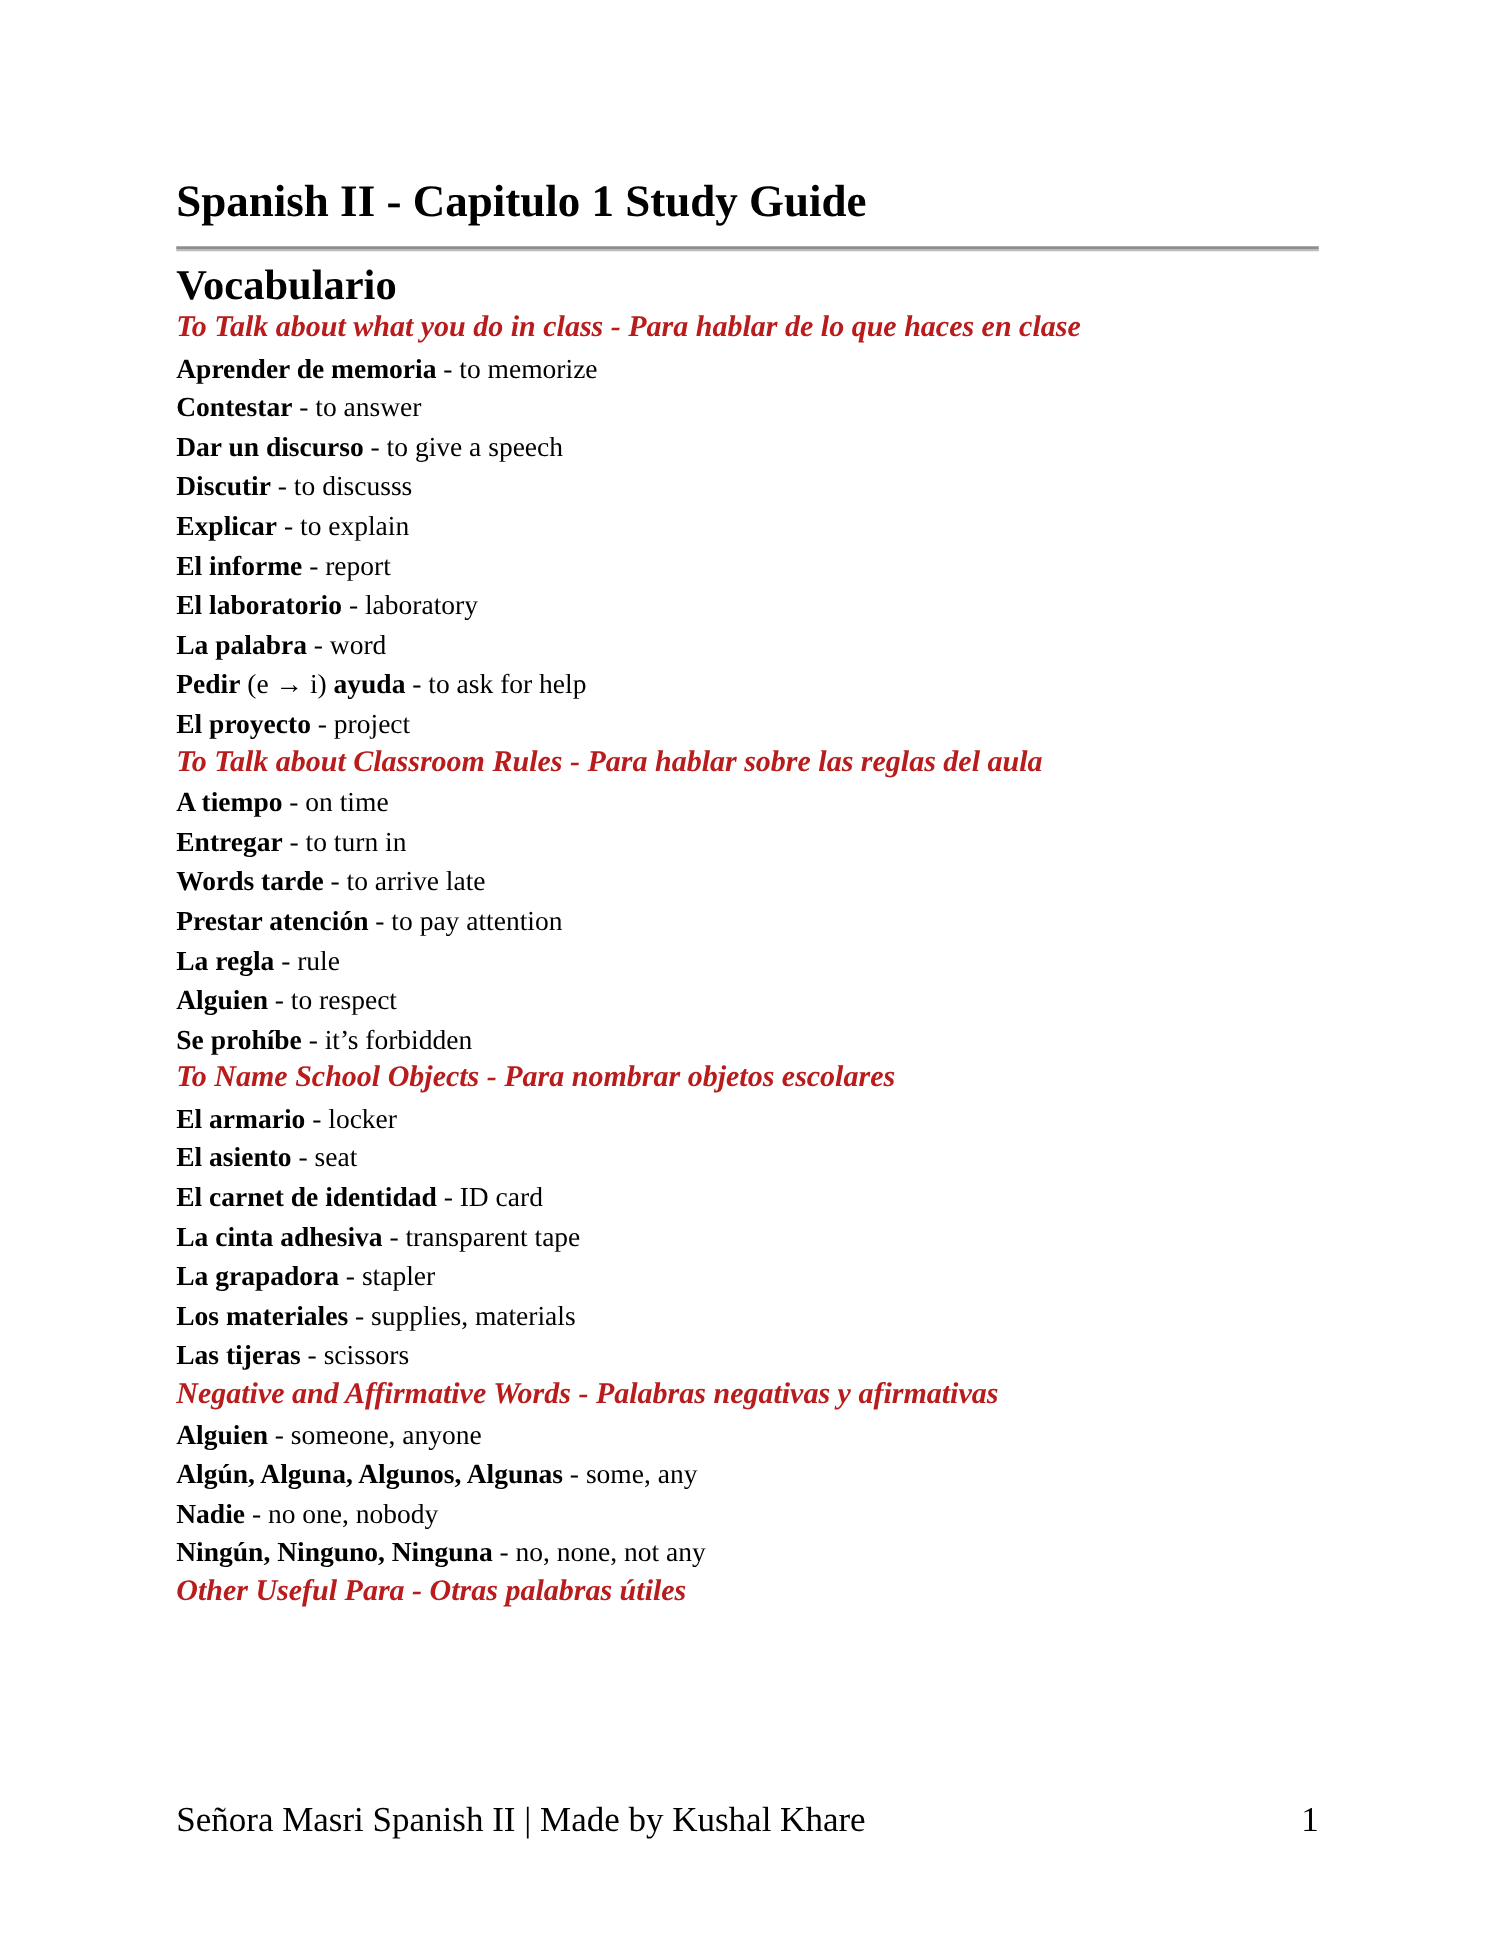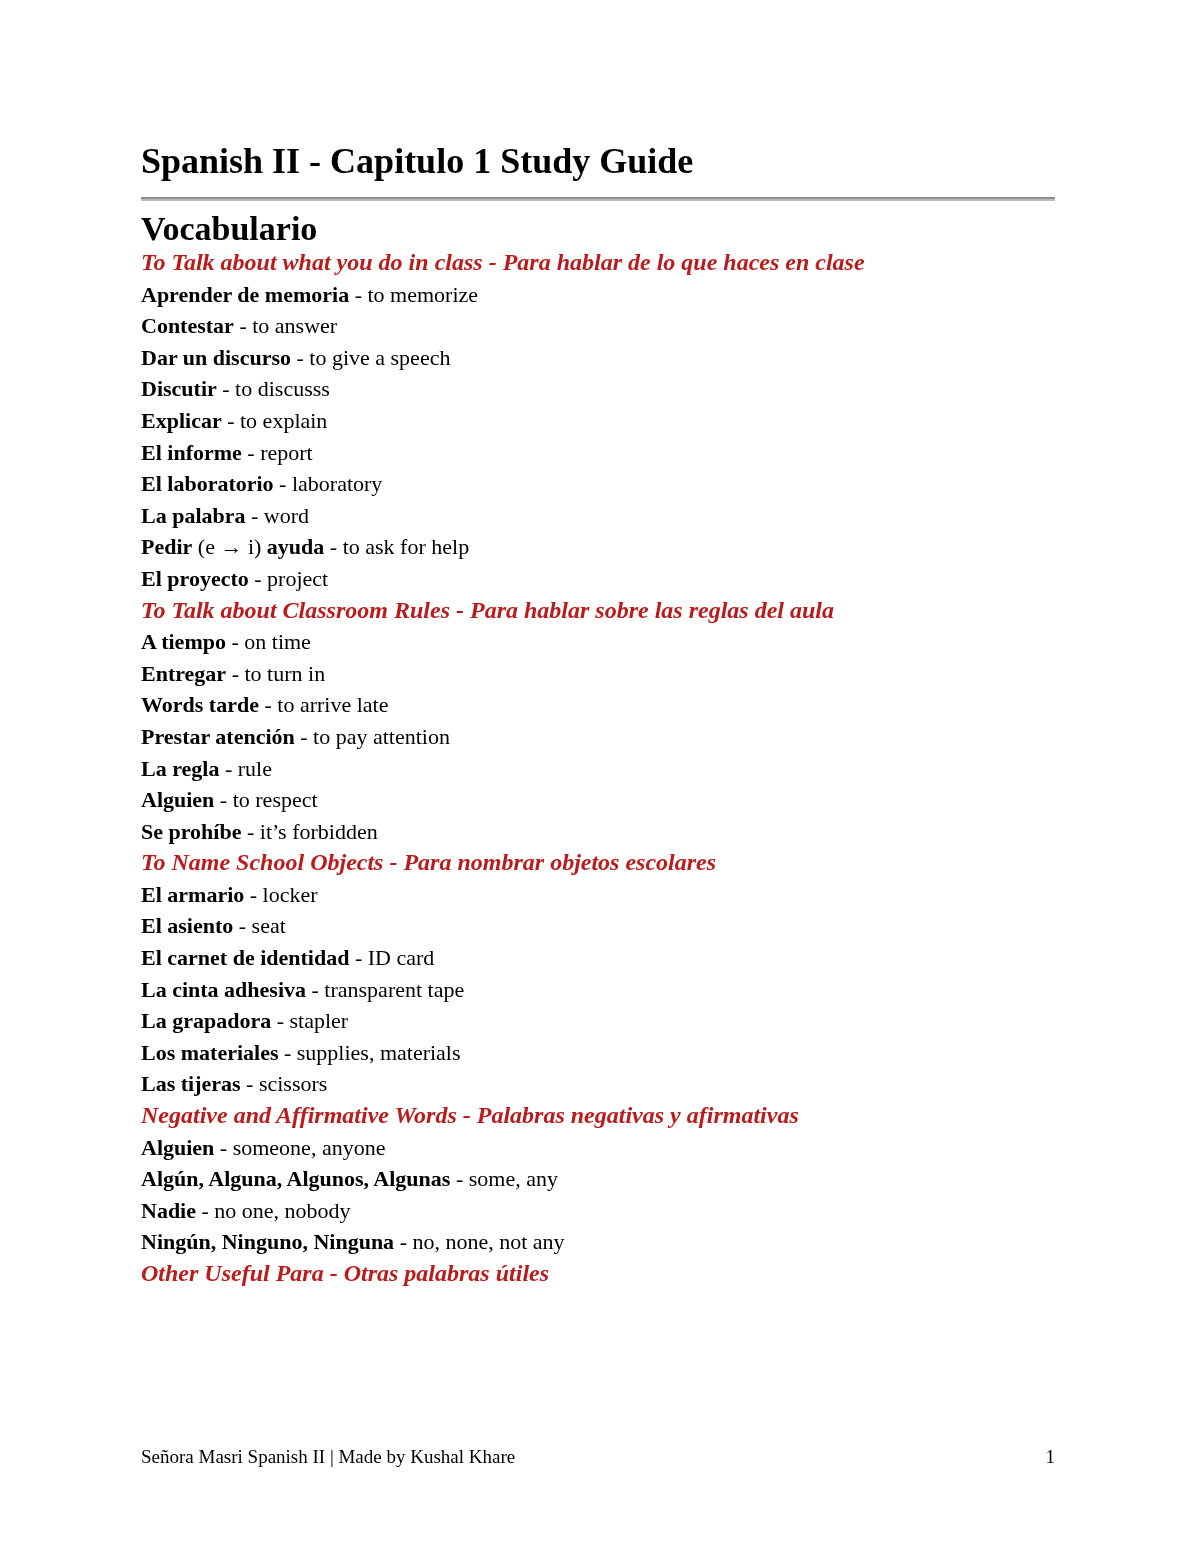--- a/index.html
+++ b/index.html
@@ -61,21 +61,21 @@
   .term { font-weight: 700; }
   .plain { font-weight: 400; }
   .def { font-weight: 400; }
   .footer {
     position: absolute;
     left: 141px; top: 1441px;
     width: 914px;
     display: flex;
     justify-content: space-between;
     align-items: baseline;
-    font-size: 19px;
+    font-size: 28px;
     line-height: 31px;
   }
 </style>
 </head>
 <body>
 
 <div class="page">
   <div class="content">
     <h1 class="doc-title">Spanish II - Capitulo 1 Study Guide</h1>
     <div class="divider"></div>

